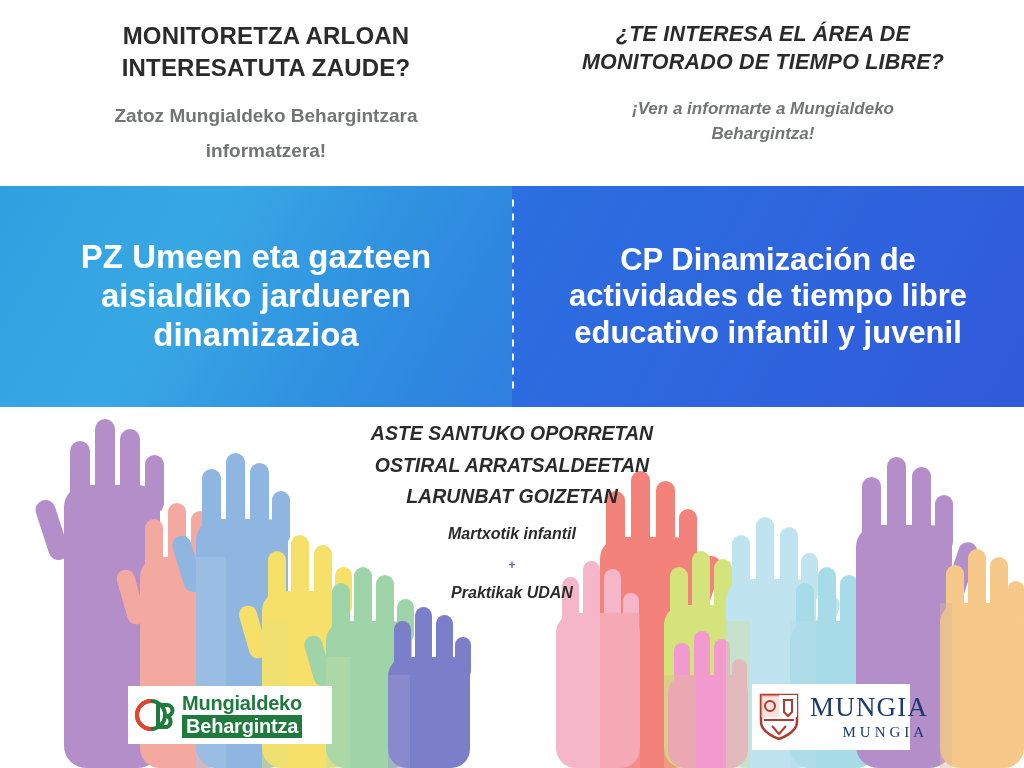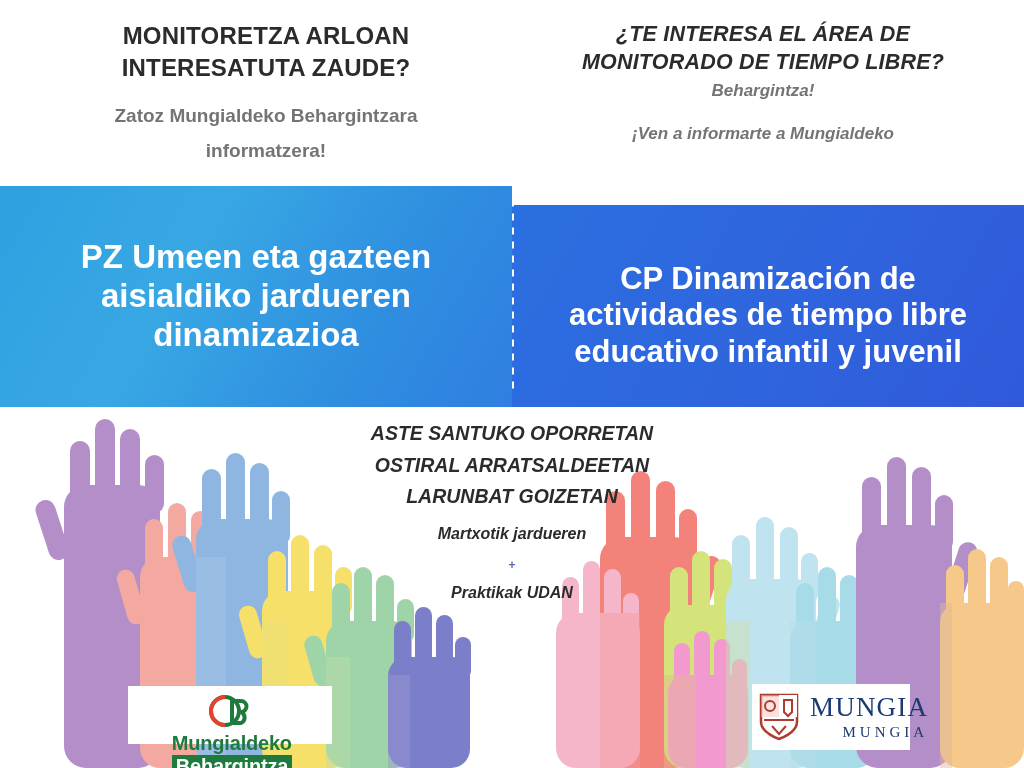--- a/index.html
+++ b/index.html
@@ -56,21 +56,21 @@
     display: flex;
   }
   .band-left {
     width: 512px; height: 100%;
     background: linear-gradient(120deg, #2fa0e0 0%, #38a8e4 35%, #2f8fe0 70%, #2f7fe0 100%);
     display: flex; align-items: center; justify-content: center;
   }
   .band-right {
     width: 512px; height: 100%;
     background: linear-gradient(120deg, #2b6fe0 0%, #2f63dd 60%, #3159da 100%);
-    display: flex; align-items: center; justify-content: center; margin-top: 19px;
+    display: flex; align-items: center; justify-content: center;
   }
   .band-text {
     color: #ffffff;
     font-weight: bold;
     text-align: center;
     line-height: 1.18;
     padding: 0 26px;
   }
   .band-left .band-text { font-size: 33px; }
   .band-right .band-text { font-size: 31px; }
@@ -137,21 +137,20 @@
 
   
   .logo-behargintza {
     position: absolute;
     left: 128px; top: 686px;
     width: 204px; height: 58px;
     background: #ffffff;
     display: flex; align-items: center;
     padding: 3px 6px;
     z-index: 6;
-    flex-direction: column;
   }
   .bg-mark { width: 44px; height: 44px; position: relative; flex: 0 0 44px; }
   .bg-words { margin-left: 4px; line-height: 1.0; }
   .bg-w1 {
     font-size: 20px; font-weight: bold; color: #1f7a3d;
     letter-spacing: -0.2px;
   }
   .bg-w2 {
     display: inline-block;
     margin-top: 2px;
@@ -190,22 +189,22 @@
   <div class="header">
     <div class="header-col eus">
       <div class="hl1">MONITORETZA ARLOAN</div>
       <div class="hl1">INTERESATUTA ZAUDE?</div>
       <div class="hl2">Zatoz Mungialdeko Behargintzara</div>
       <div class="hl2" style="margin-top:8px;">informatzera!</div>
     </div>
     <div class="header-col es">
       <div class="hl1 italic">¿TE INTERESA EL ÁREA DE</div>
       <div class="hl1 italic">MONITORADO DE TIEMPO LIBRE?</div>
+      <div class="hl2 italic">¡Ven a informarte a Mungialdeko</div>
       <div class="hl2 italic" style="margin-top:2px;">Behargintza!</div>
-      <div class="hl2 italic">¡Ven a informarte a Mungialdeko</div>
     </div>
   </div>
 
   <div class="band">
     <div class="band-left">
       <div class="band-text">PZ Umeen eta gazteen aisialdiko jardueren dinamizazioa</div>
     </div>
     <div class="band-right">
       <div class="band-text">CP Dinamización de actividades de tiempo libre educativo infantil y juvenil</div>
     </div>
@@ -347,21 +346,21 @@
         <rect x="790" y="214" width="26" height="147" fill="#b6dfe8"></rect>
         <rect x="940" y="196" width="12" height="165" fill="#ddb79f"></rect>
       </g>
     </svg>
   </div>
 
   <div class="schedule">
     <div class="sched-line">ASTE SANTUKO OPORRETAN</div>
     <div class="sched-line">OSTIRAL ARRATSALDEETAN</div>
     <div class="sched-line">LARUNBAT GOIZETAN</div>
-    <div class="sched-sub">Martxotik jardueren</div>
+    <div class="sched-sub">Martxotik infantil</div>
     <div class="sched-plus">+</div>
     <div class="sched-sub2">Praktikak UDAN</div>
   </div>
 
   <div class="logo-behargintza">
     <div class="bg-mark">
       <svg width="44" height="44" viewBox="0 0 44 44">
         <circle cx="17" cy="22" r="14" fill="none" stroke="#1f7a3d" stroke-width="4"></circle>
         <path d="M17 8 A14 14 0 0 0 17 36" fill="none" stroke="#e8412f" stroke-width="4"></path>
         <path d="M24 12 L24 34 L33 34 A6 6 0 0 0 33 23 A5.5 5.5 0 0 0 33 12 Z" fill="none" stroke="#1f7a3d" stroke-width="4"></path>

